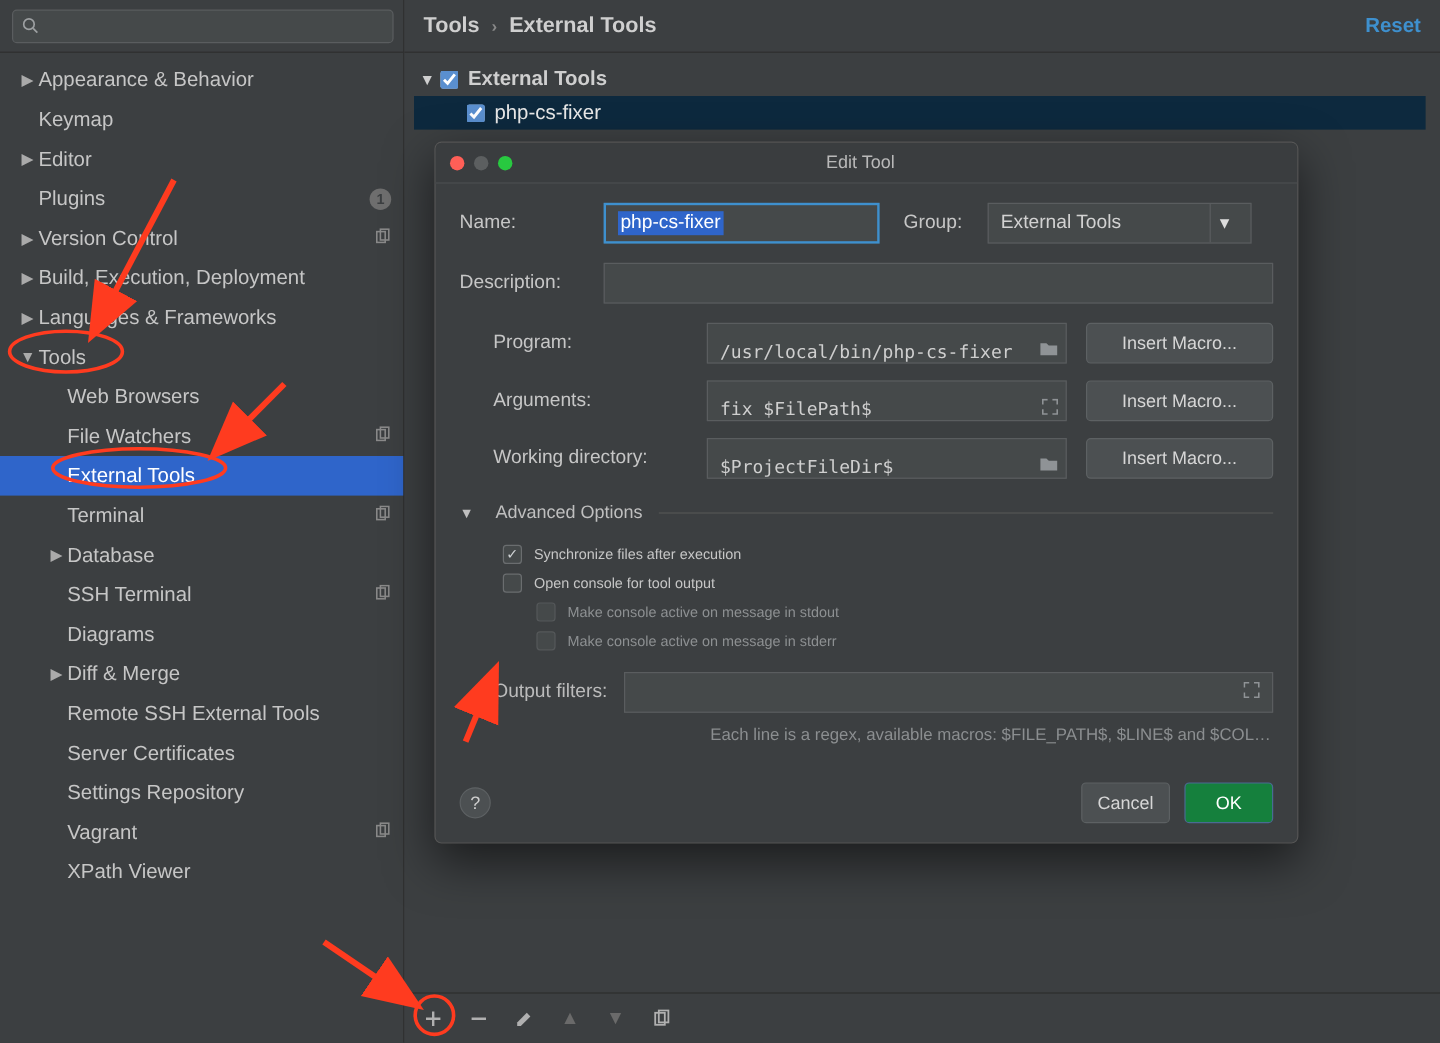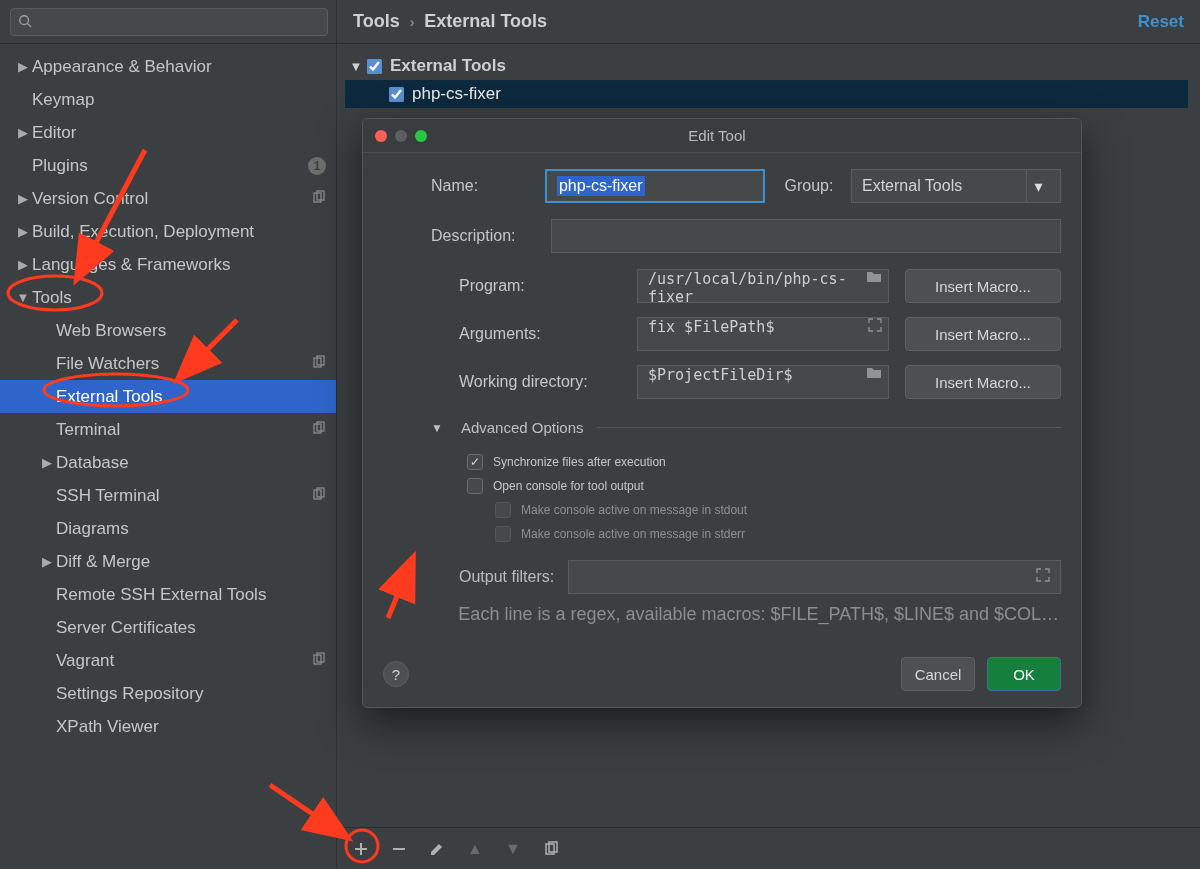--- a/index.html
+++ b/index.html
@@ -127,21 +127,21 @@
   .traffic { display: flex; gap: 8px; }
   .traffic span { width: 12px; height: 12px; border-radius: 6px; display:inline-block; }
   .traffic .r { background:#ff5f57; }
   .traffic .y { background:#5c5f60; }
   .traffic .g { background:#28c940; }
   .titlebar .title {
     position:absolute; left:0; right:10px; text-align:center;
     color:#b9b9b9; font-size:15px;
   }
 
-  .dlg-body { padding: 16px 20px 14px 20px; margin-left: 48px; }
+  .dlg-body { padding: 16px 20px 14px 20px; }
   .form-row {
     display: flex; align-items: center;
     margin-bottom: 16px;
     font-size: 16px; color: #c6c6c6;
   }
   .form-row .lbl-name { width: 120px; }
   .form-row .lbl-desc { width: 120px; }
   .form-row .lbl-group { width: 70px; margin-left: 20px; }
   .txt, .combo, .field {
     background: #45494a;
@@ -175,21 +175,21 @@
 
   .tool-row {
     display:grid;
     grid-template-columns: 190px 1fr 156px;
     gap: 16px;
     align-items:center;
     margin-bottom: 14px;
   }
   .tool-row .lbl { padding-left: 28px; font-size:16px; color:#c6c6c6; }
   .path-field {
-    display:flex; align-items:flex-start;
+    display:flex; align-items:flex-end;
     background:#45494a; border:1px solid #5a5d5f;
     height:34px; padding:0 6px 0 10px;
     color:#cfcfcf; font-family: Menlo, monospace; font-size:15px;
   }
   .path-field .ico { margin-left:auto; color:#8f9396; }
   .btn {
     background:#4c5052; border:1px solid #5d6163;
     color:#d6d6d6; height:34px;
     border-radius:4px;
     font-size:15px;
@@ -212,21 +212,21 @@
   .chk.checked::after { content:"✓"; }
   .chk.sub-disabled { border-color:#55585a; }
 
   .filters-row {
     display:flex; align-items:center; gap:14px;
     padding-left:28px; margin-top:14px;
   }
   .filters-row .field { flex:1; display:flex; align-items:center; }
   .filters-row .field .ico { margin-left:auto; color:#8f9396; }
   .hint {
-    text-align:right; color:#8b8e90; font-size:18px;
+    text-align:right; color:#8b8e90; font-size:14px;
     margin: 10px 2px 0 0;
   }
 
   .dlg-footer {
     display:flex; align-items:center;
     padding: 18px 20px 16px 20px;
     gap: 12px;
   }
   .help-btn {
     width:26px; height:26px; border-radius:13px;
@@ -336,29 +336,29 @@
       <div class="tree-row indent-1">
         <span class="spacer"></span>
         <span class="label">Remote SSH External Tools</span>
       </div>
       <div class="tree-row indent-1">
         <span class="spacer"></span>
         <span class="label">Server Certificates</span>
       </div>
       <div class="tree-row indent-1">
         <span class="spacer"></span>
+        <span class="label">Settings Repository</span>
+      </div>
+      <div class="tree-row indent-1">
+        <span class="spacer"></span>
         <span class="label">Vagrant</span>
         <span class="copy-icon"><svg width="14" height="14" viewBox="0 0 14 14" fill="none" stroke="currentColor" stroke-width="1.3">
             <rect x="2" y="3" width="7" height="9"></rect>
             <rect x="5" y="1" width="7" height="9"></rect>
           </svg></span>
-      </div>
-      <div class="tree-row indent-1">
-        <span class="spacer"></span>
-        <span class="label">Settings Repository</span>
       </div>
       <div class="tree-row indent-1">
         <span class="spacer"></span>
         <span class="label">XPath Viewer</span>
       </div>
     </div>
 </div>
 
 <div class="main">
   <div class="breadcrumb">

